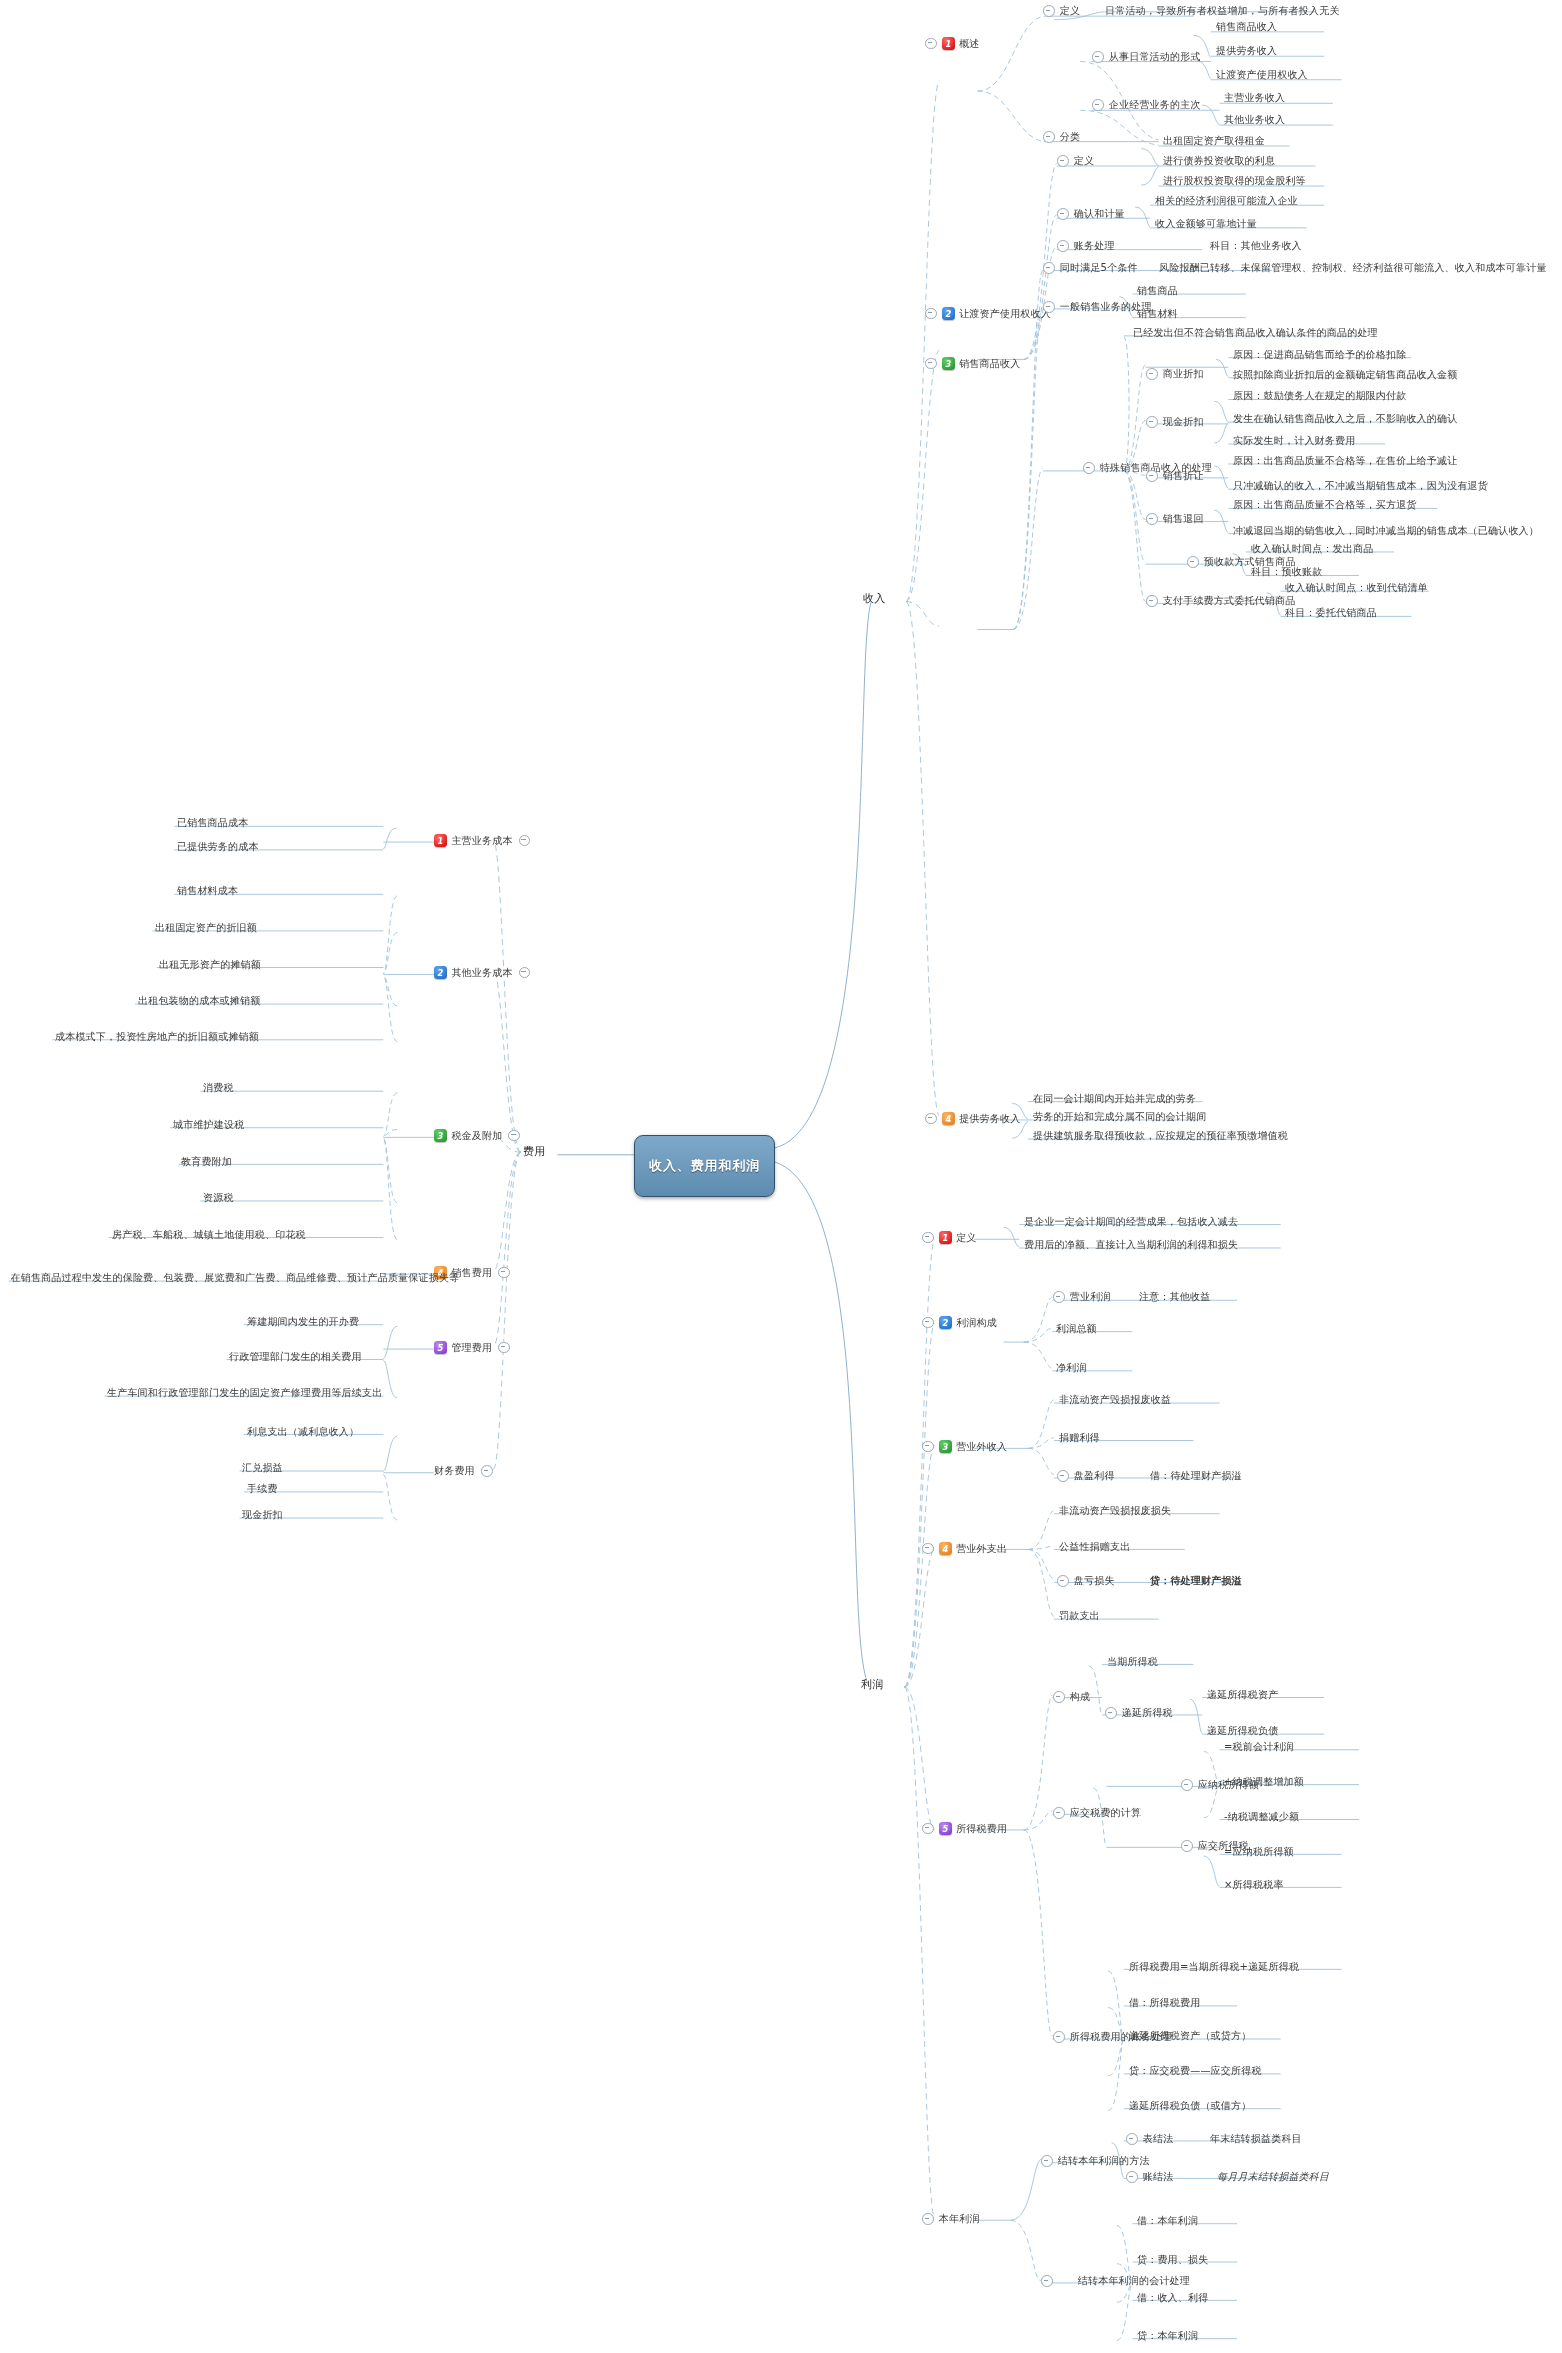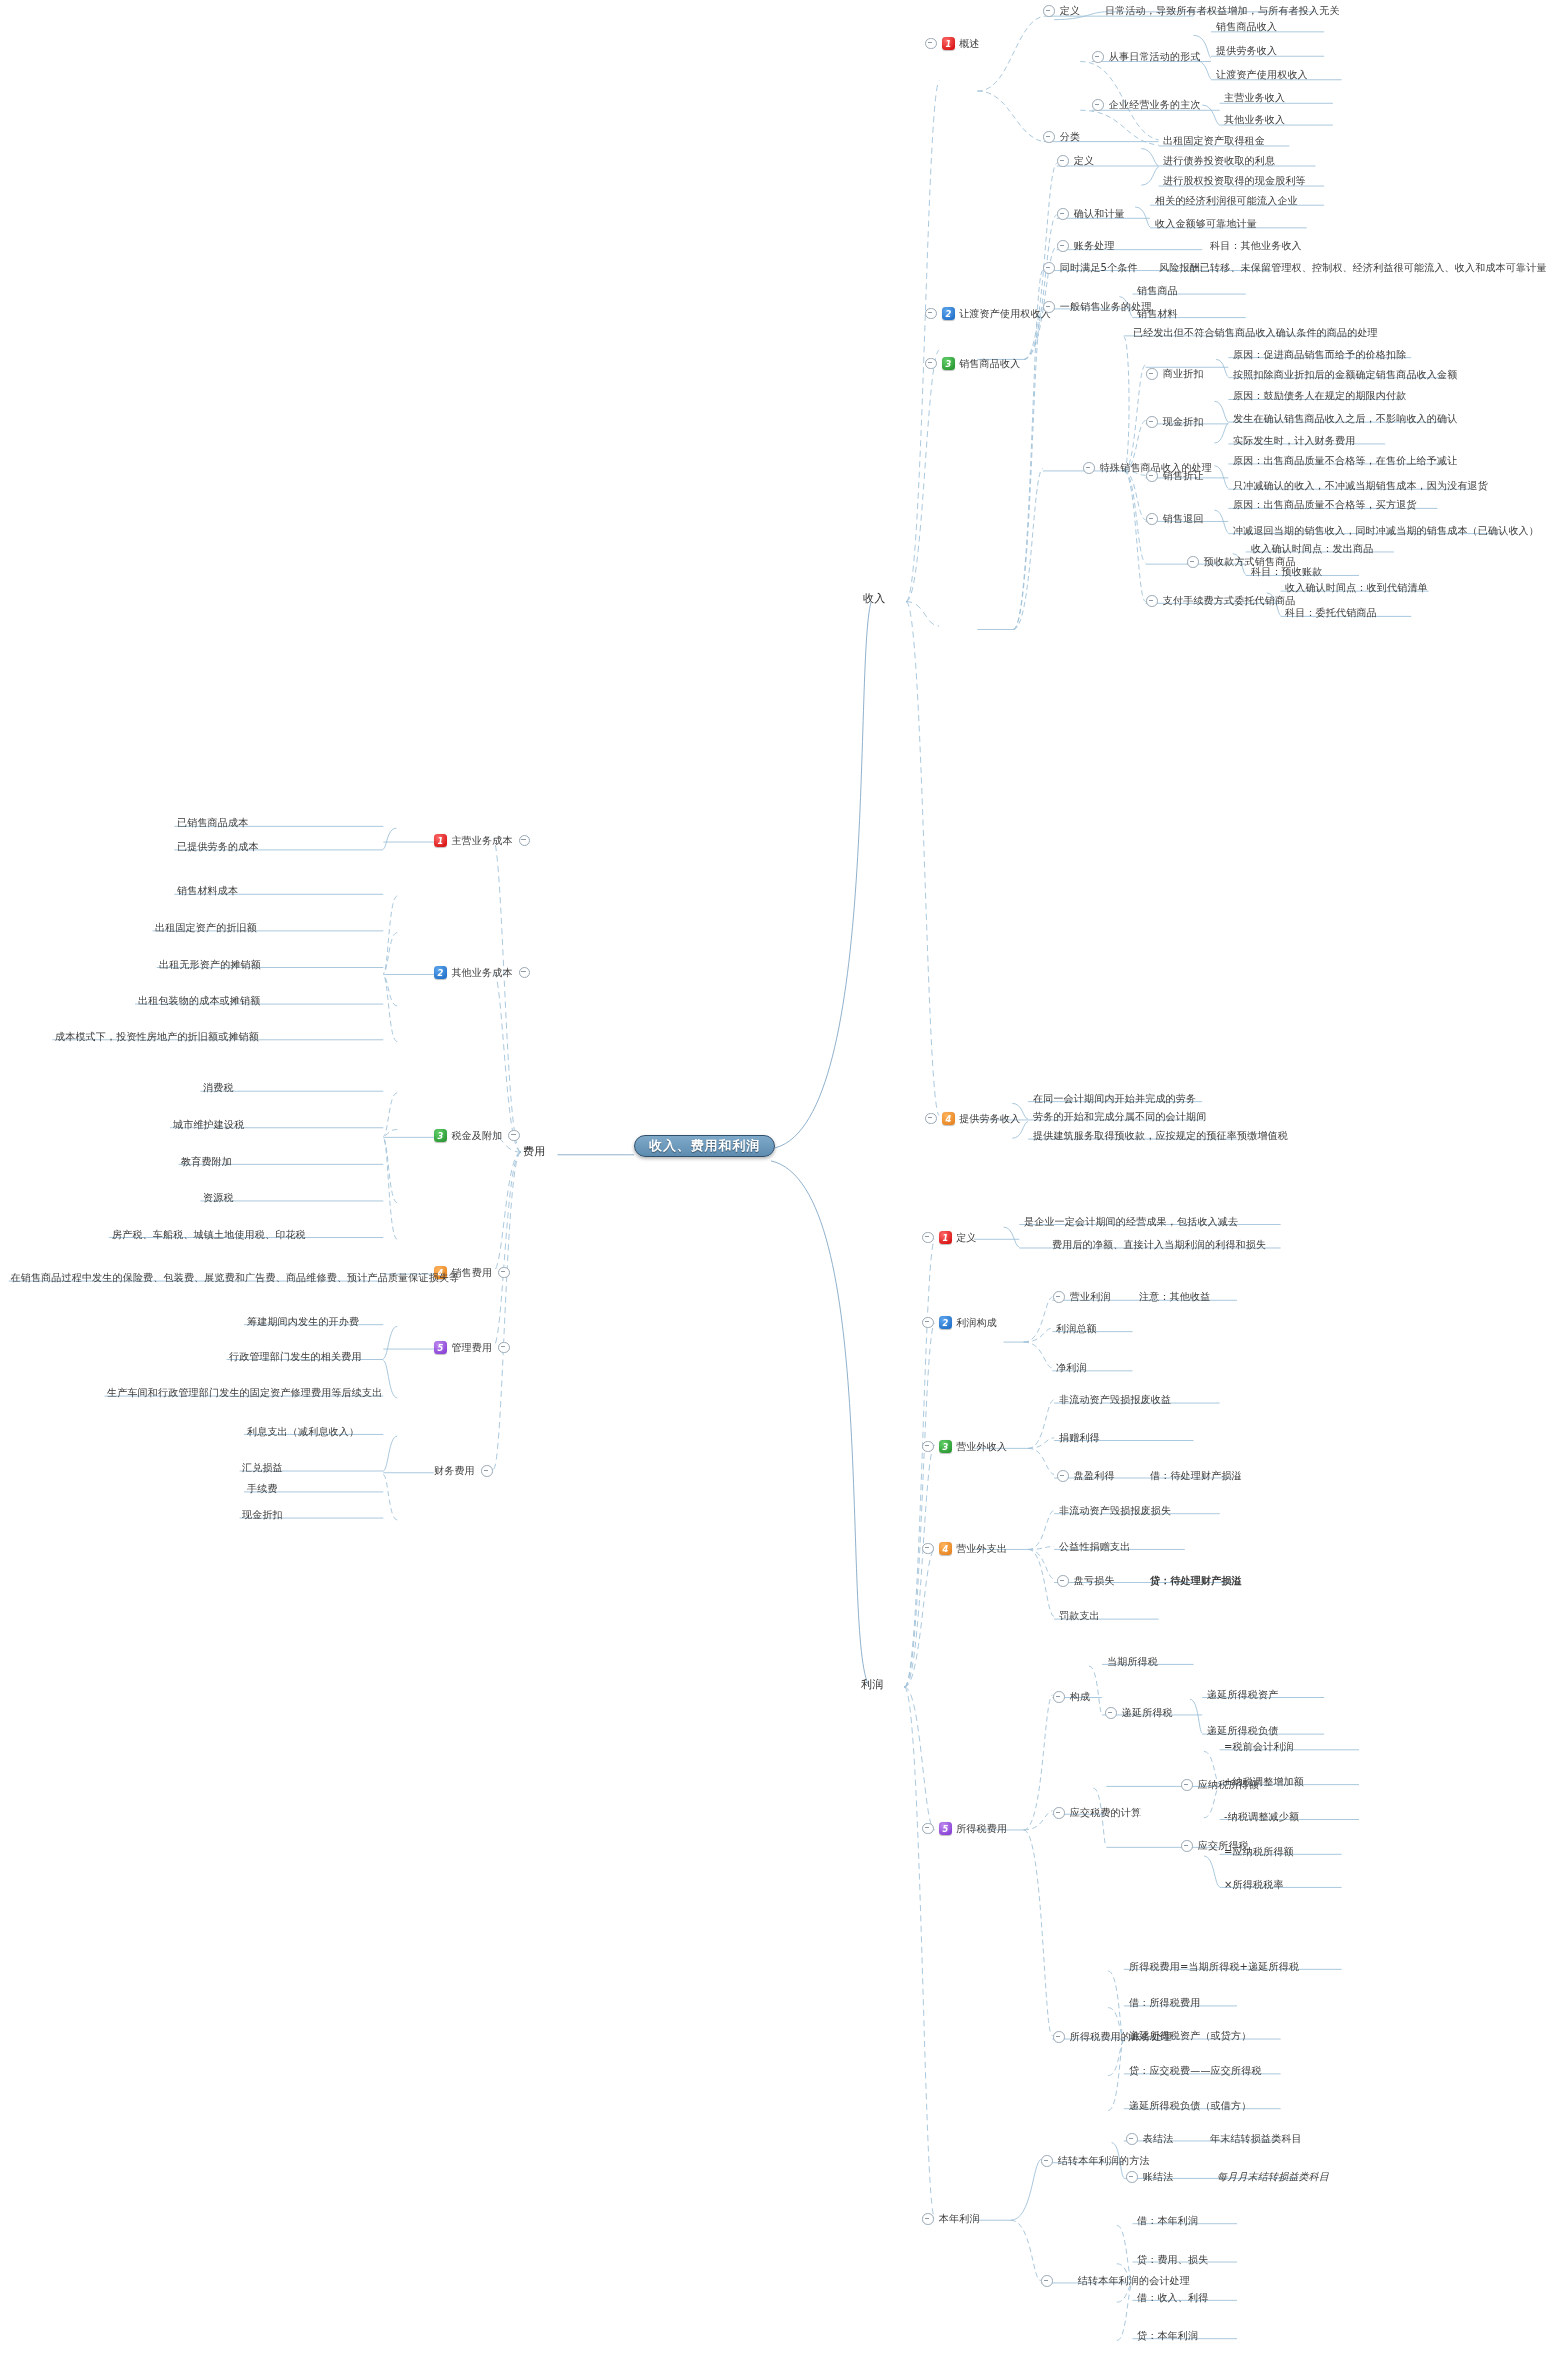--- a/index.html
+++ b/index.html
@@ -24,21 +24,21 @@
          box-shadow:0 0.9px 0.9px rgba(0,0,0,.25);}
   .badge.r{background:radial-gradient(circle at 35% 28%,#ff6b6b,#d00000);}
   .badge.b{background:radial-gradient(circle at 35% 28%,#5fa7ef,#1565c0);}
   .badge.g{background:radial-gradient(circle at 35% 28%,#63d16a,#1e8b27);}
   .badge.o{background:radial-gradient(circle at 35% 28%,#ffb45e,#e07a14);}
   .badge.p{background:radial-gradient(circle at 35% 28%,#c08cf0,#7b2fcf);}
 
   
   #root-node{position:absolute;left:634px;top:1135px;
      background:linear-gradient(180deg,#7fa9c9,#5d8cb0);
-     border:1.7px solid #2f4f6b;border-radius:14px;padding:1px 14px;
+     border:1.7px solid #2f4f6b;border-radius:9px;padding:21px 14px;
      box-shadow:0 1.7px 3.5px rgba(0,0,0,.3);}
   #root-node .lbl{color:#fff;font-size:13px;font-weight:bold;letter-spacing:0.9px;
      text-shadow:0 0.9px 0.9px rgba(0,0,0,.45);}
 
   
   .lvl1 .lbl{font-size:11px;color:#2d2d2d;}
 </style>
 </head>
 <body>
 
@@ -641,21 +641,21 @@
     </div>
 
   <div class="node" style="left:922px;top:1231px;">
     <span class="tog left"></span>
     <span class="badge r">1</span>
     <span class="lbl">定义</span>
   </div>
   <div class="node" style="left:1024px;top:1216px;text-align:right;">
       <span class="lbl">是企业一定会计期间的经营成果，包括收入减去</span>
     </div>
-  <div class="node" style="left:1024px;top:1239px;margin-left:28px;">
+  <div class="node" style="left:1024px;top:1239px;">
       <span class="lbl">费用后的净额、直接计入当期利润的利得和损失</span>
     </div>
 
   <div class="node" style="left:922px;top:1316px;">
     <span class="tog left"></span>
     <span class="badge b">2</span>
     <span class="lbl">利润构成</span>
   </div>
   <div class="node" style="left:1053px;top:1291px;">
     <span class="tog left"></span>

